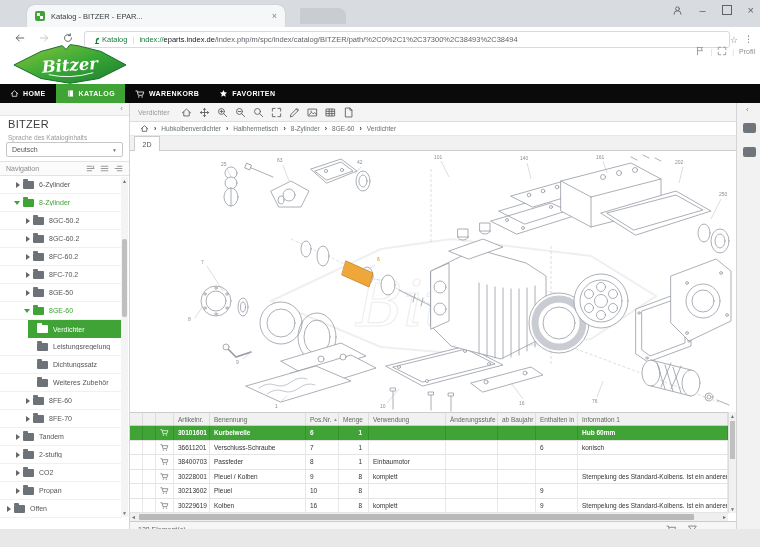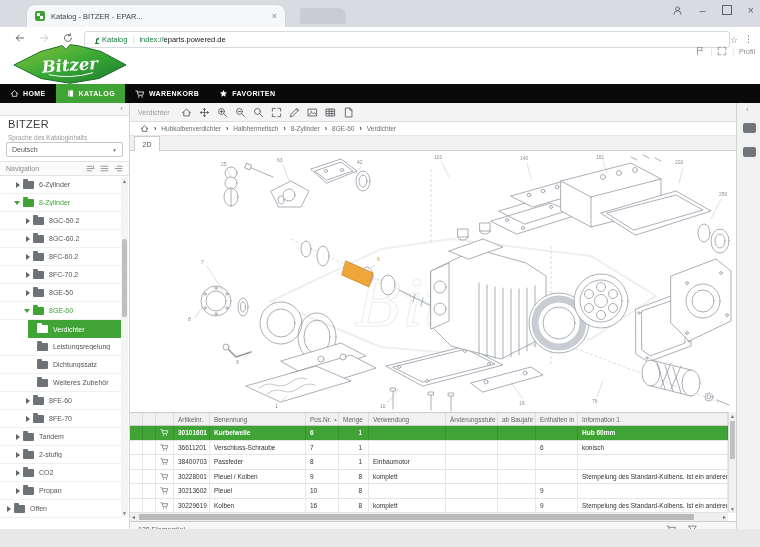--- a/index.html
+++ b/index.html
@@ -235,21 +235,22 @@
       </svg>
     <div class="urlfield">
       <svg class="ic lock" width="8" height="8">
           <use href="#i-flag" style="display:none"></use>
           <rect x="4" y="7" width="8" height="7" fill="currentColor" stroke="none"></rect>
           <path d="M5.5 7V5a2.5 2.5 0 0 1 5 0v2"></path>
         </svg>
       <span class="secure">Katalog</span>
       <span class="urlsep">|</span>
       <span class="scheme">index://</span>
-        <span class="host">eparts.powered.de</span>
+        <span class="host">eparts.index.de</span>
+        <span class="upath">/index.php/m/spc/index/catalog/BITZER/path/%2C0%2C1%2C37300%2C38493%2C38494</span>
     </div>
     <span class="star">☆</span>
     <span class="kebab">⋮</span>
   </div>
 
   <div class="apphead">
     <svg class="logo" viewBox="0 0 120 44">
       <defs>
           <linearGradient id="lg" x1="0" y1="0" x2="1" y2="1">
         <stop offset="0" stop-color="#8cc63f"></stop>

